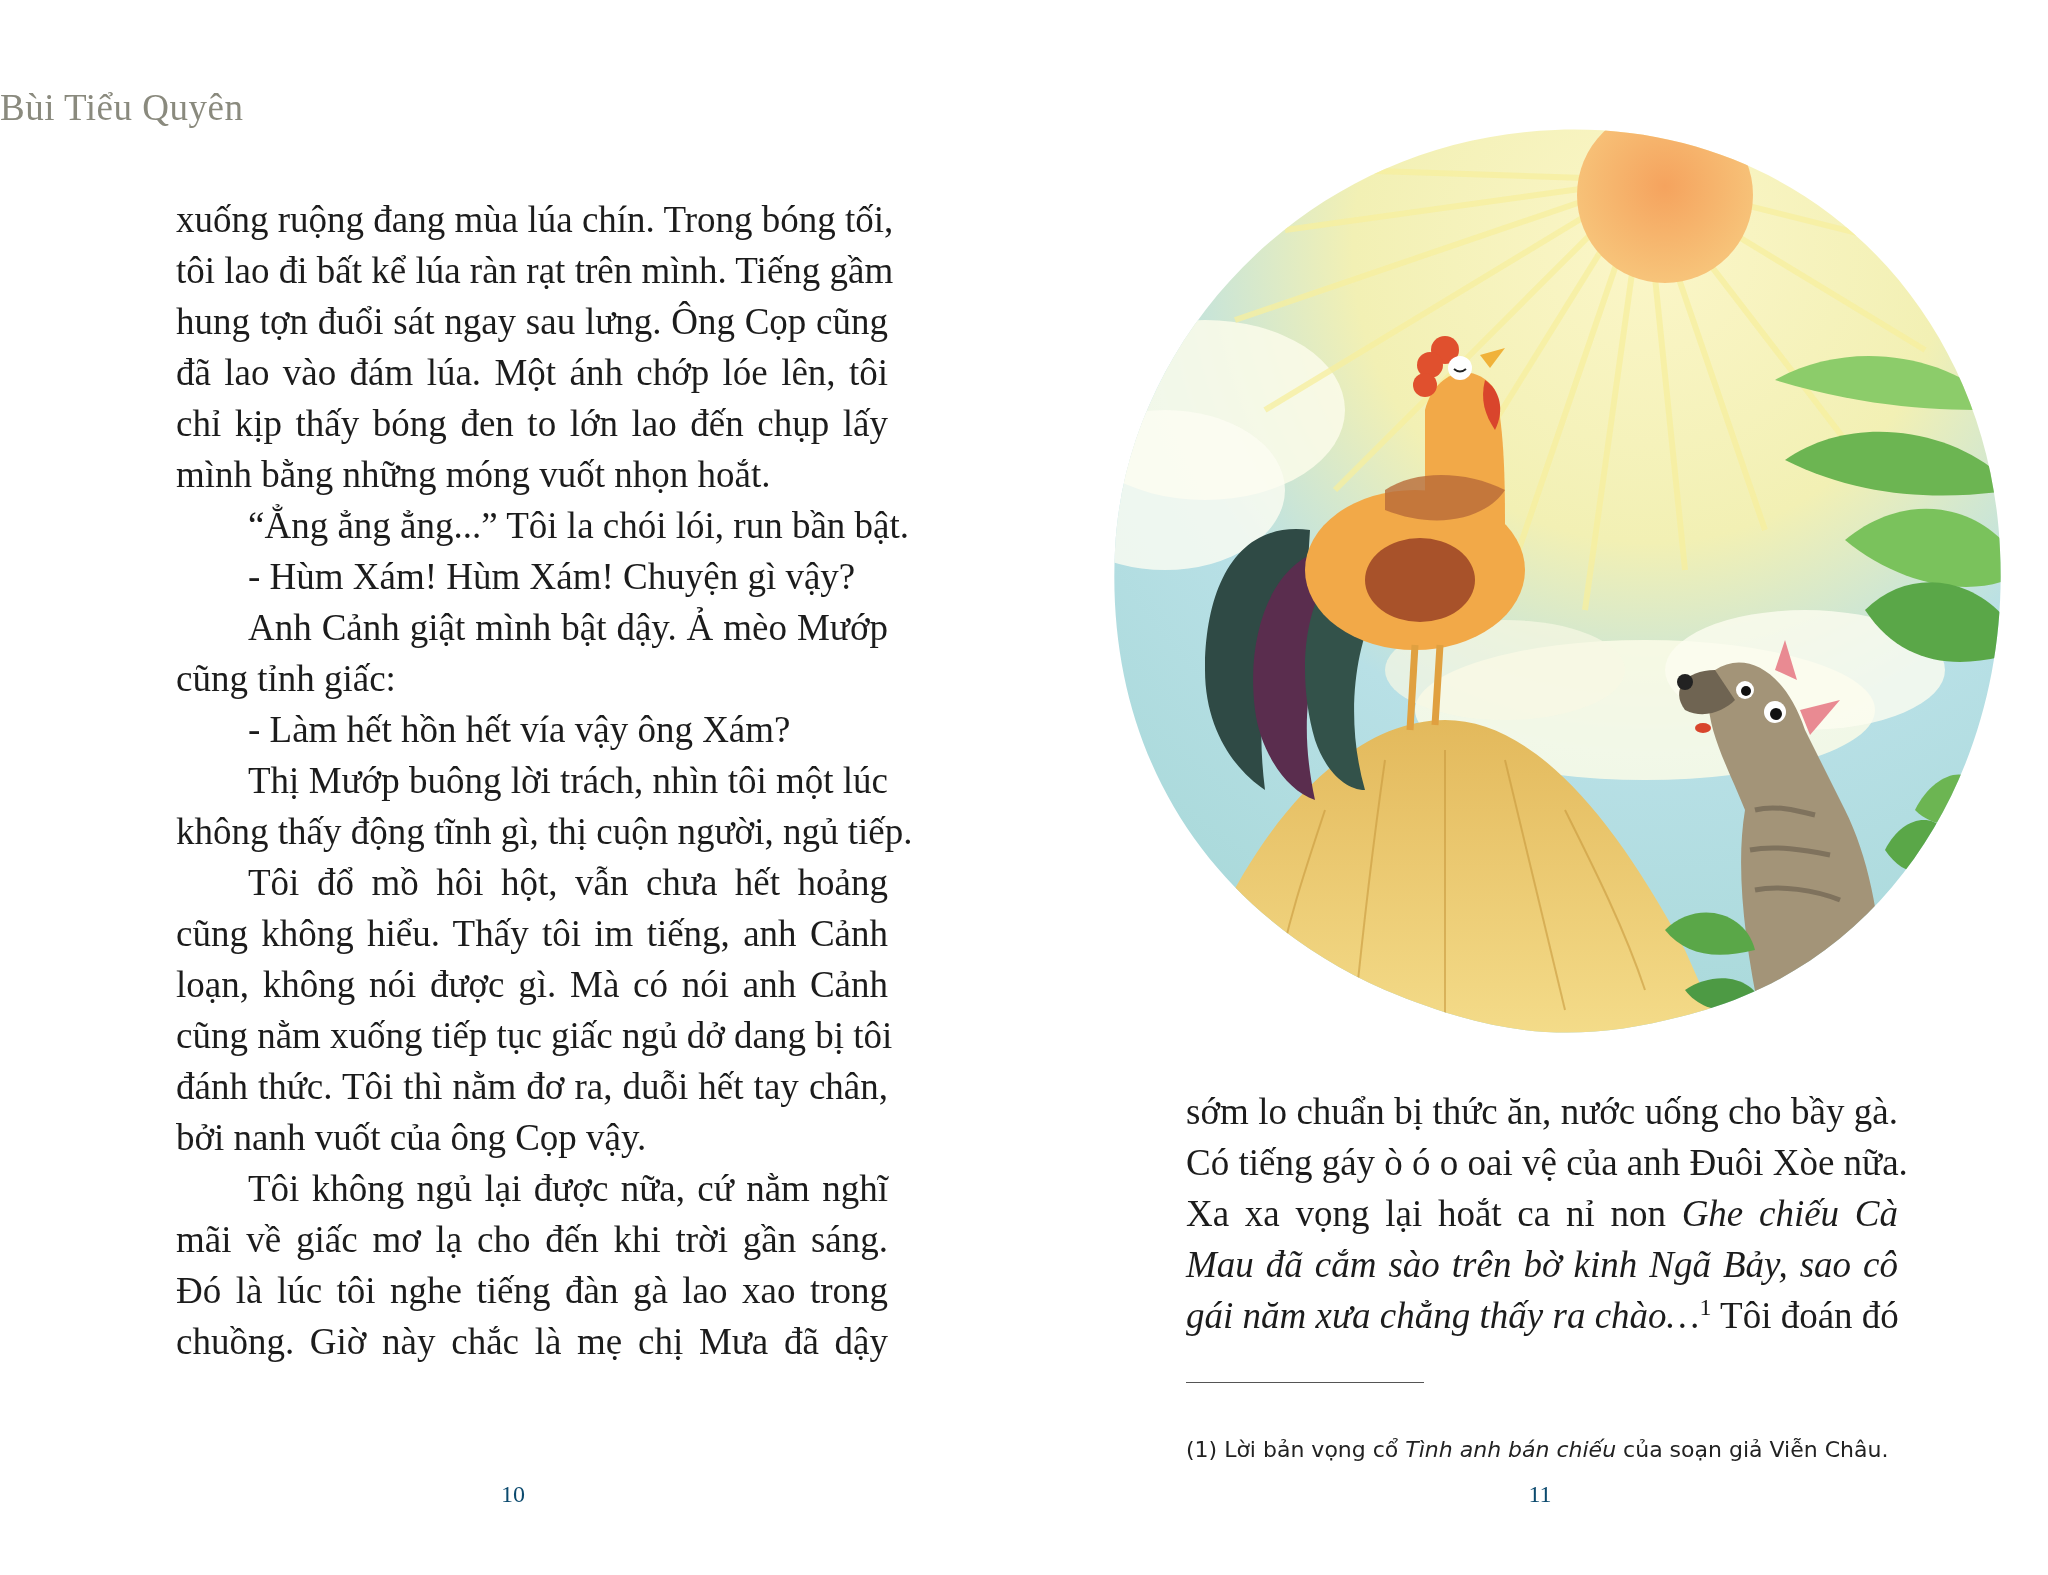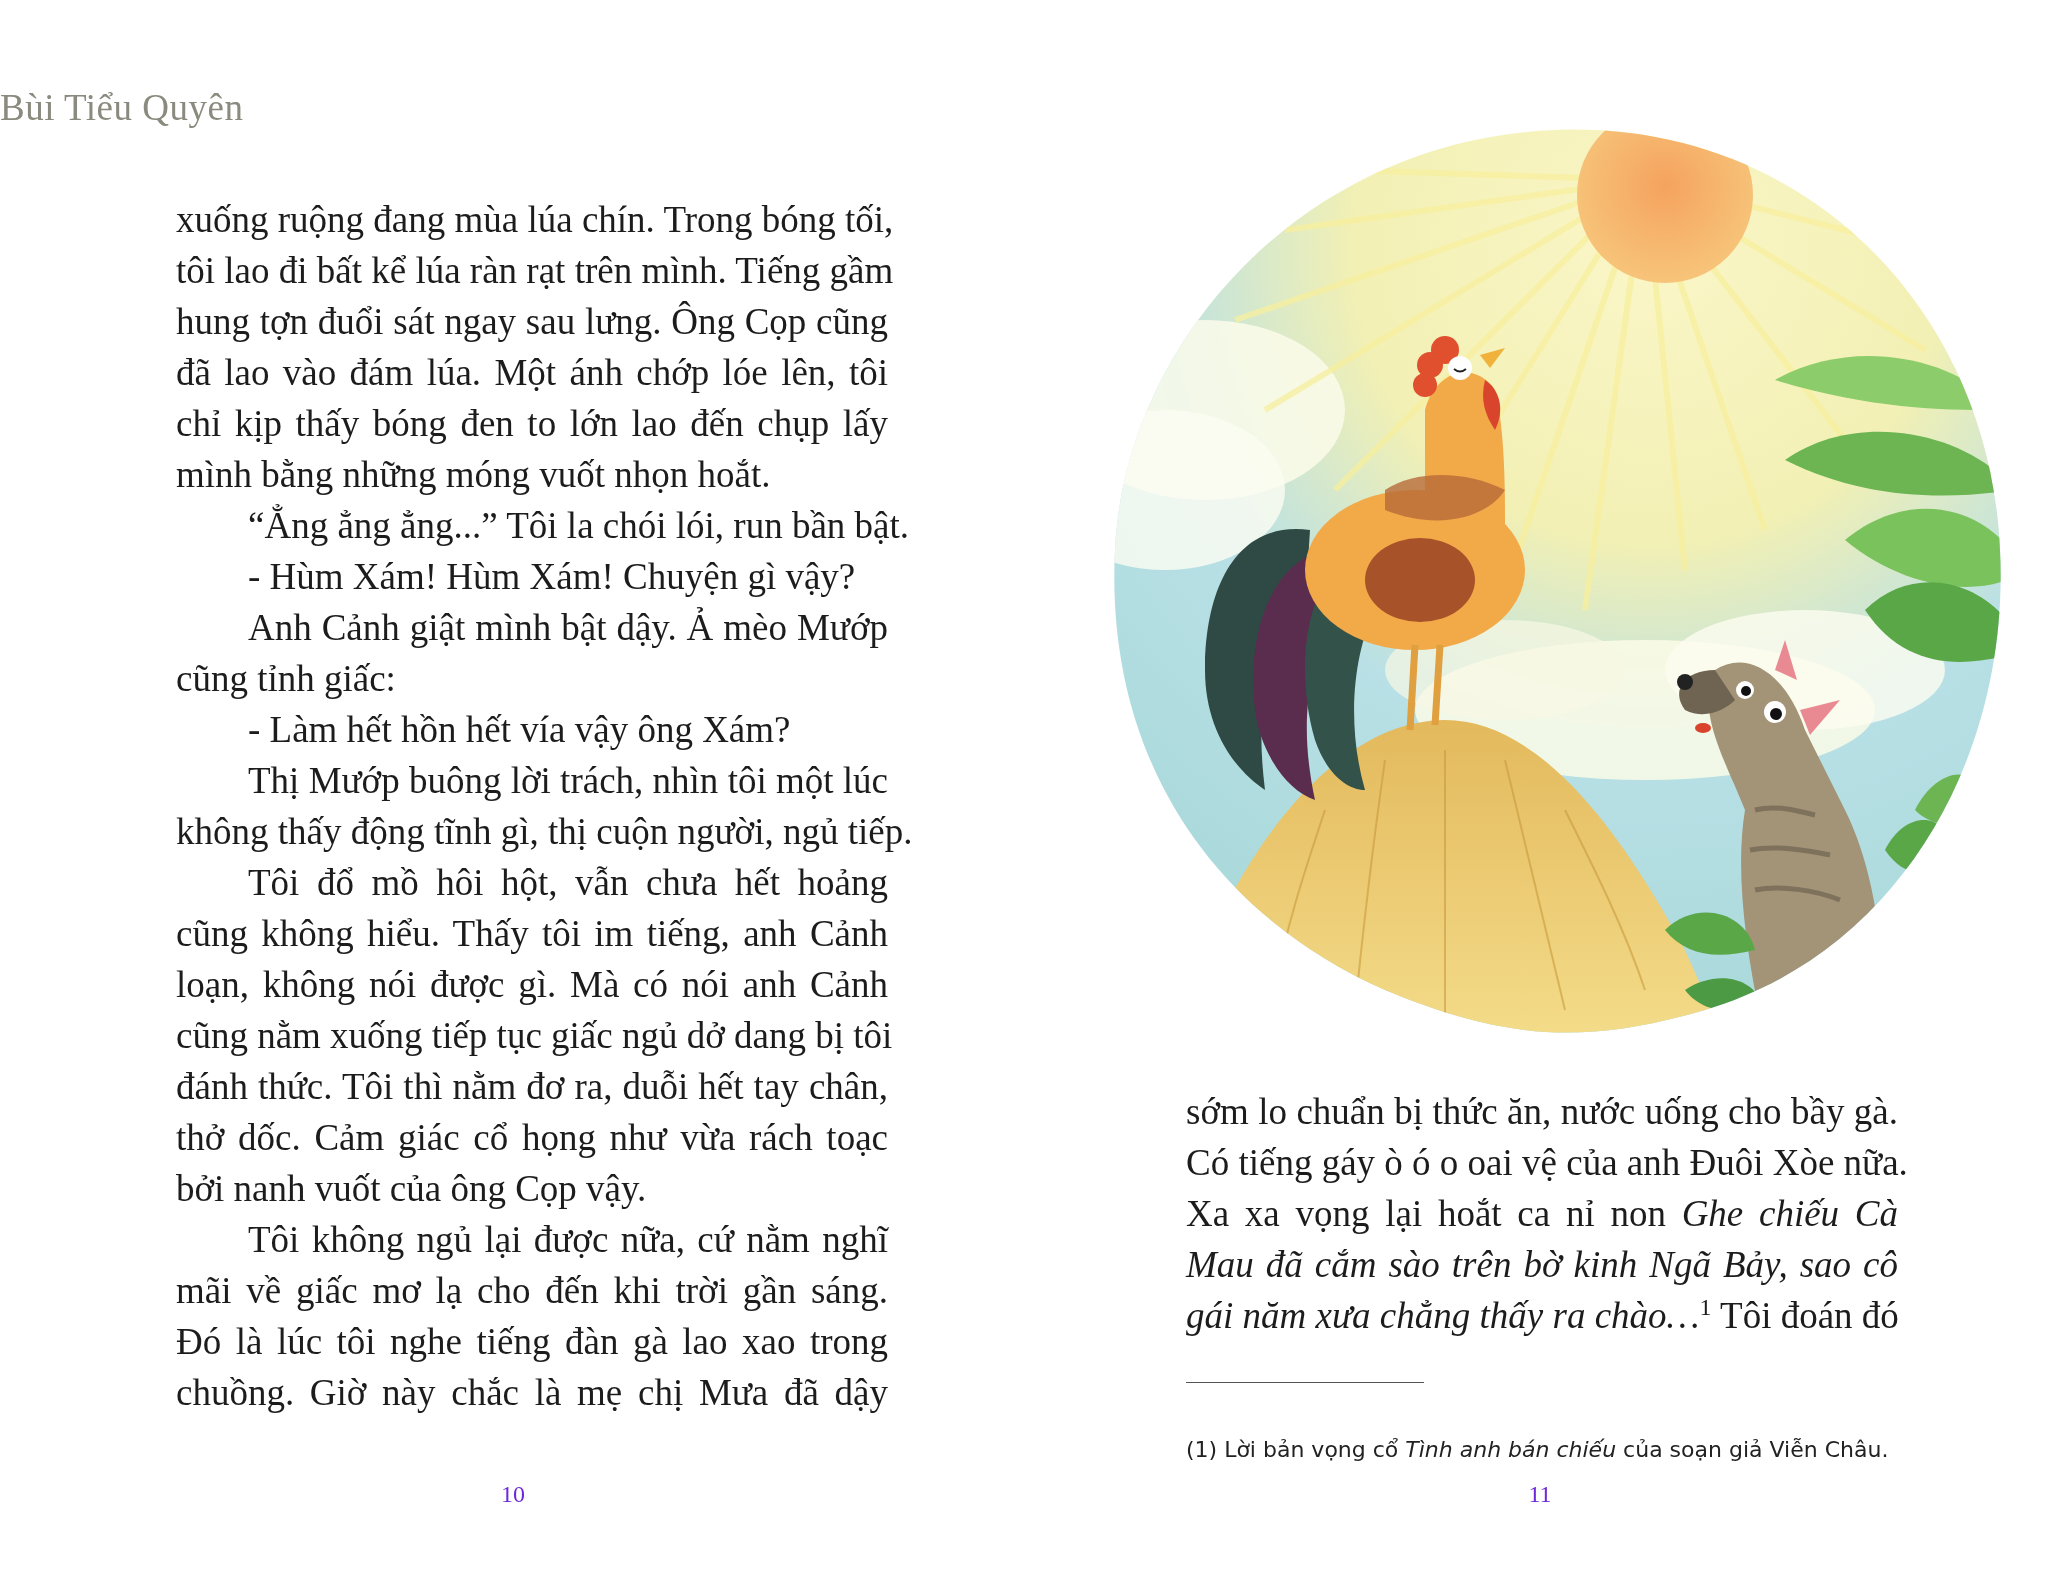--- a/index.html
+++ b/index.html
@@ -23,21 +23,21 @@
   .indent { padding-left: 72px; }
   .it { font-style: italic; }
   sup { font-size: 24px; line-height: 0; vertical-align: super; }
   .rule { position: absolute; left: 1186px; top: 1382px; width: 238px; height: 0; border-top: 1.5px solid #555; }
   .footnote {
     position: absolute; left: 1186px; top: 1397px; width: 760px;
     font-family: "DejaVu Sans", "Liberation Sans", sans-serif; font-size: 22px; color: #222; margin-top: 40px;
   }
   .folio {
     position: absolute; top: 1481px; width: 80px; text-align: center;
-    font-family: "Liberation Serif", "DejaVu Serif", serif; font-size: 24px; color: #6d28d9;
+    font-family: "Liberation Serif", "DejaVu Serif", serif; font-size: 24px; color: #0c4a6e;
   }
   .folio-left { left: 473px; }
   .folio-right { left: 1500px; text-align: center; }
   .illustration { position: absolute; left: 1085px; top: 110px; width: 940px; height: 930px; }
 </style>
 </head>
 <body>
 
 <div class="page page-left">
   <div class="running-head">Bùi Tiểu Quyên</div>
@@ -53,21 +53,20 @@
       <span class="line indent">Anh Cảnh giật mình bật dậy. Ả mèo Mướp</span>
       <span class="line last">cũng tỉnh giấc:</span>
       <span class="line indent last">- Làm hết hồn hết vía vậy ông Xám?</span>
       <span class="line indent">Thị Mướp buông lời trách, nhìn tôi một lúc</span>
       <span class="line last">không thấy động tĩnh gì, thị cuộn người, ngủ tiếp.</span>
       <span class="line indent">Tôi đổ mồ hôi hột, vẫn chưa hết hoảng</span>
       <span class="line">cũng không hiểu. Thấy tôi im tiếng, anh Cảnh</span>
       <span class="line">loạn, không nói được gì. Mà có nói anh Cảnh</span>
       <span class="line">cũng nằm xuống tiếp tục giấc ngủ dở dang bị tôi</span>
       <span class="line">đánh thức. Tôi thì nằm đơ ra, duỗi hết tay chân,</span>
-      <span class="line">thở dốc. Cảm giác cổ họng như vừa rách toạc</span>
       <span class="line last">bởi nanh vuốt của ông Cọp vậy.</span>
       <span class="line indent">Tôi không ngủ lại được nữa, cứ nằm nghĩ</span>
       <span class="line">mãi về giấc mơ lạ cho đến khi trời gần sáng.</span>
       <span class="line">Đó là lúc tôi nghe tiếng đàn gà lao xao trong</span>
       <span class="line">chuồng. Giờ này chắc là mẹ chị Mưa đã dậy</span>
     </div>
   <div class="folio folio-left">10</div>
 </div>
 
 <div class="page page-right"></div>

